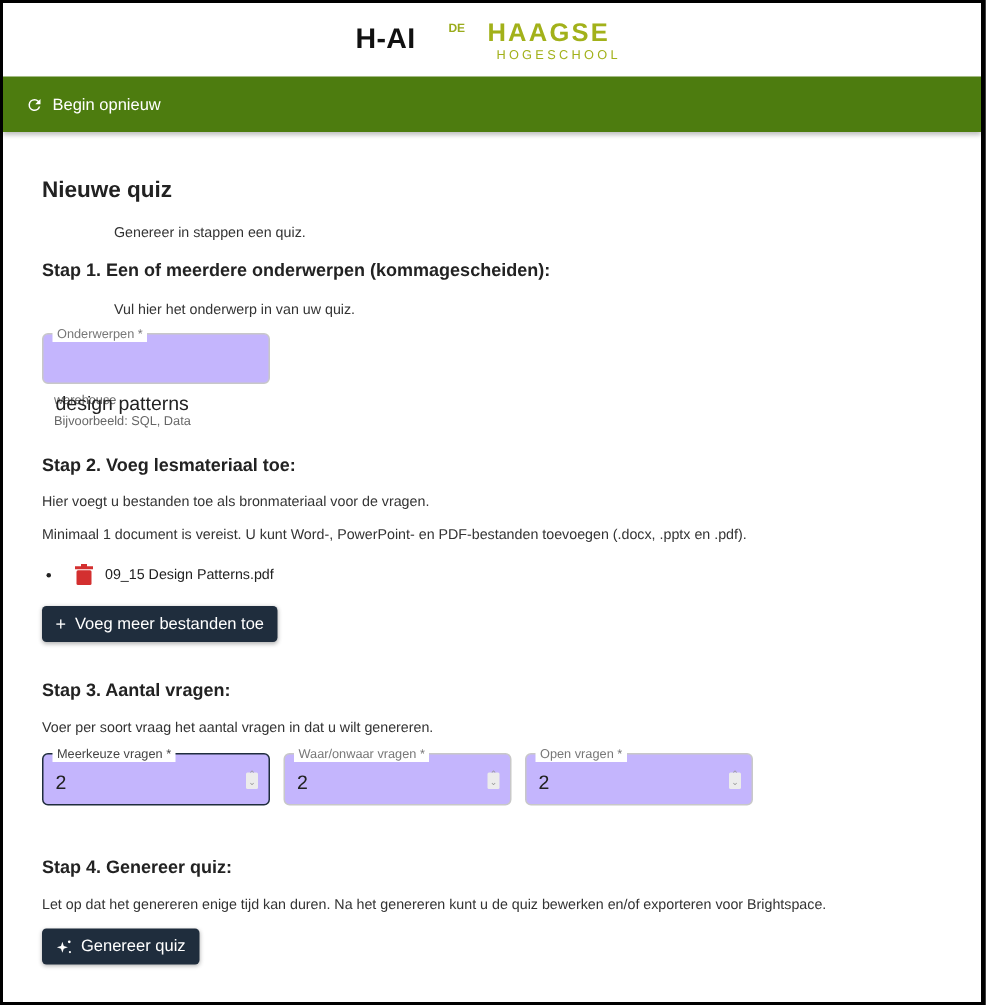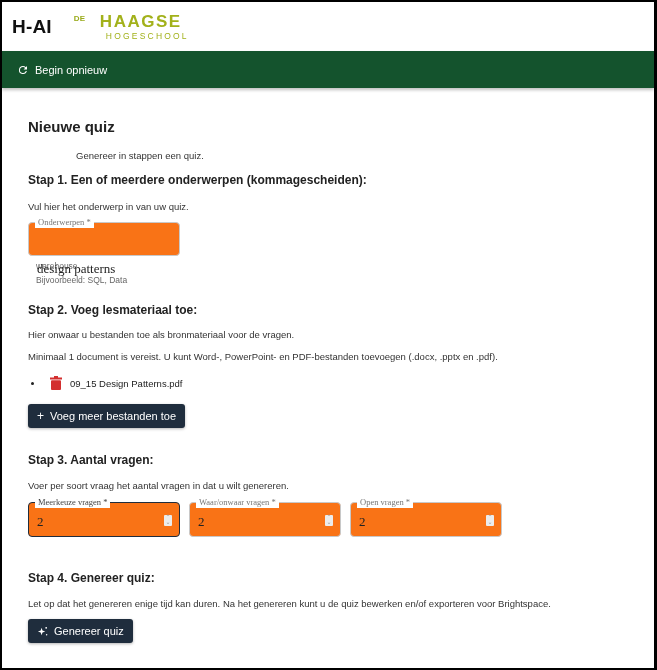--- a/index.html
+++ b/index.html
@@ -5,39 +5,40 @@
   * { box-sizing: border-box; margin: 0; padding: 0; }
   html, body { width: 657px; height: 670px; overflow: hidden; background: #000; }
   body { font-family: "Liberation Sans", sans-serif; color: #222; }
   .frame {
     position: absolute; left: 2px; top: 2px; width: 652px; height: 666px;
     background: #fff; overflow: hidden;
   }
   .topbar {
     height: 49px; display: flex; align-items: center; padding: 0 10px;
     background: #fff;
+    justify-content: center;
   }
   .app-title { font-weight: bold; font-size: 19px; color: #111; letter-spacing: 0.2px; }
   .logo { margin-left: 22px; position: relative; width: 120px; height: 36px; }
   .logo .de { position: absolute; left: 0; top: 5px; font-size: 8px; font-weight: bold; color: #9aab1c; }
   .logo .haagse { position: absolute; left: 26px; top: 3px; font-size: 17px; font-weight: bold; color: #a2b11a; letter-spacing: 1.5px; }
   .logo .hoge { position: absolute; left: 32px; top: 22px; font-size: 8.5px; color: #a2b11a; letter-spacing: 2.2px; }
   .welcome { margin-left: auto; font-size: 10px; color: #222; padding-right: 2px; }
   .navbar {
-    height: 37px; background: #14532d; display: flex; align-items: center; padding-left: 15px;
+    height: 37px; background: #4d7c0f; display: flex; align-items: center; padding-left: 15px;
     box-shadow: 0 2px 3px rgba(0,0,0,0.25);
   }
   .restart-btn { display: flex; align-items: center; color: #fff; font-size: 11px; cursor: pointer; }
   .restart-btn svg { margin-right: 6px; }
   .content { padding: 30px 0 0 26px; }
   h1.page-title { font-size: 15px; font-weight: bold; color: #222; margin-bottom: 15px; }
   .desc { font-size: 9.5px; color: #333; }
   h2.step { font-size: 12px; font-weight: bold; color: #222; }
   .outlined {
-    position: relative; border: 1px solid #c8c8c8; border-radius: 4px; background: #f97316; font-family: Liberation Serif, serif;
+    position: relative; border: 1px solid #c8c8c8; border-radius: 4px; background: #c4b5fd;
   }
   .outlined .lbl {
     position: absolute; top: -6px; left: 6px; background: #fff; padding: 0 3px;
     font-size: 8.5px; color: #777; line-height: 11px;
   }
   .outlined .val { position: absolute; left: 8px; font-size: 13px; color: #222; }
   .outlined.focused { border: 1.5px solid #1f2d3d; }
   .stepper {
     position: absolute; right: 7px; top: 12px; width: 8px; height: 11px; background: #ececec;
     border-radius: 1px; font-size: 6px; color: #999; text-align: center; line-height: 5px;
@@ -75,33 +76,33 @@
       <span>Begin opnieuw</span>
     </div>
   </div>
 
   <div class="content">
     <h1 class="page-title">Nieuwe quiz</h1>
     <p class="desc" style="margin-bottom:12px;margin-left:48px;">Genereer in stappen een quiz.</p>
 
     
     <h2 class="step" style="margin-bottom:14px;">Stap 1. Een of meerdere onderwerpen (kommagescheiden):</h2>
-    <p class="desc" style="margin-bottom:10px;">Vul hier het onderwerp in van uw quiz.</p>
+    <p class="desc" style="margin-bottom:10px;margin-left:48px;">Vul hier het onderwerp in van uw quiz.</p>
     <div class="outlined" style="width:152px;height:34px;">
       <span class="lbl">Onderwerpen *</span>
       <span class="val" style="top:10px;margin-top:28px;">design patterns</span>
     </div>
     <div style="padding:3px 0 0 8px;margin-bottom:16px;">
       <div class="helper">warehouse</div>
       <div class="helper">Bijvoorbeeld: SQL, Data</div>
     </div>
 
     
     <h2 class="step" style="margin-bottom:12px;">Stap 2. Voeg lesmateriaal toe:</h2>
-    <p class="desc" style="margin-bottom:11px;">Hier onwaar u bestanden toe als bronmateriaal voor de vragen.</p>
+    <p class="desc" style="margin-bottom:11px;">Hier voegt u bestanden toe als bronmateriaal voor de vragen.</p>
     <p class="desc" style="margin-bottom:14px;">Minimaal 1 document is vereist. U kunt Word-, PowerPoint- en PDF-bestanden toevoegen (.docx, .pptx en .pdf).</p>
     <div class="file-row" style="margin-bottom:14px;">
       <span class="bullet"></span>
       <svg width="12" height="14" viewBox="0 0 12 14" style="cursor:pointer;">
         <rect x="0" y="1.5" width="12" height="2" fill="#d32f2f"></rect>
         <rect x="4" y="0" width="4" height="2" fill="#d32f2f"></rect>
         <rect x="1" y="4.2" width="10" height="9.8" rx="1" fill="#d32f2f"></rect>
       </svg>
       <span class="filename">09_15 Design Patterns.pdf</span>
     </div>

